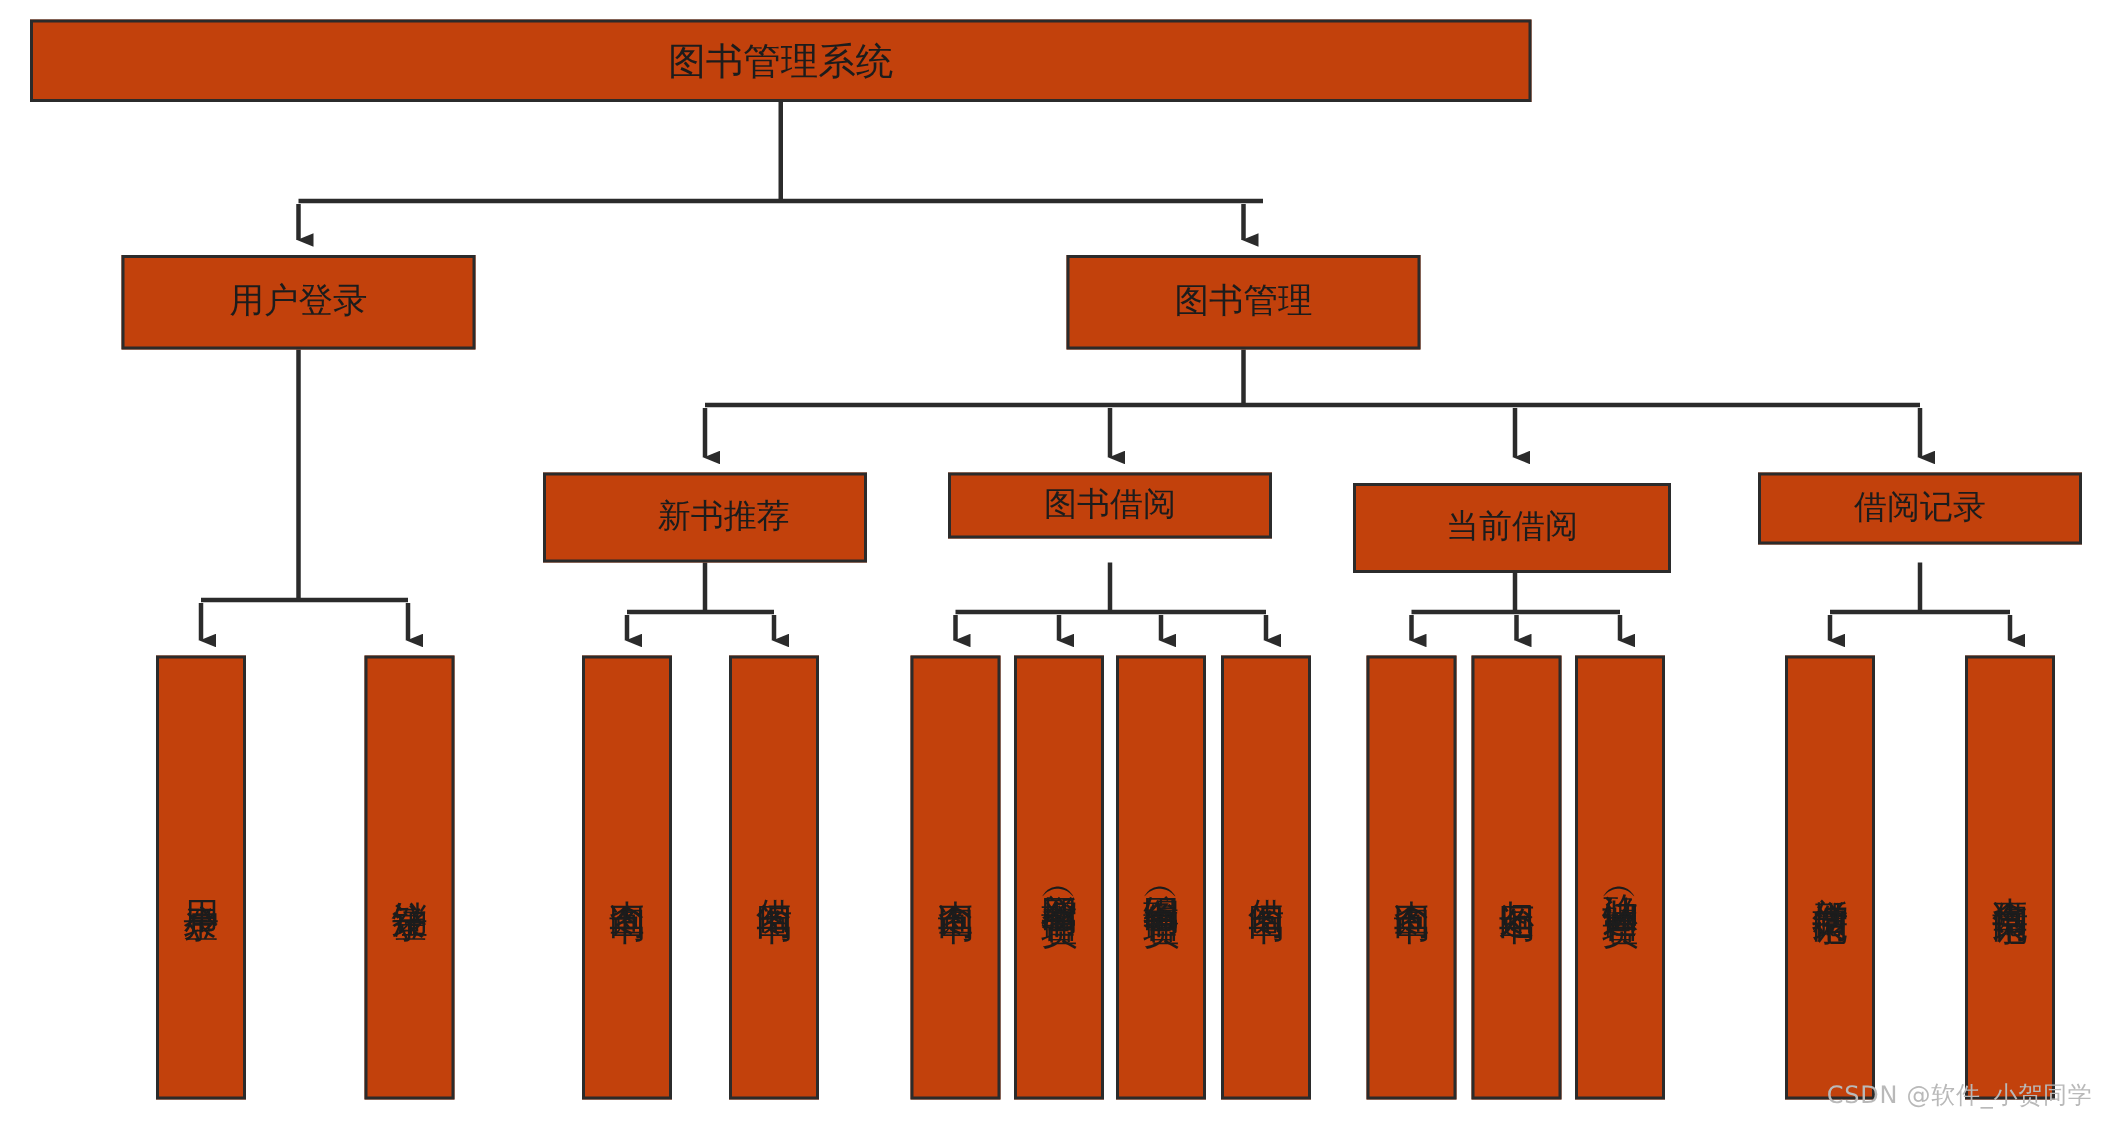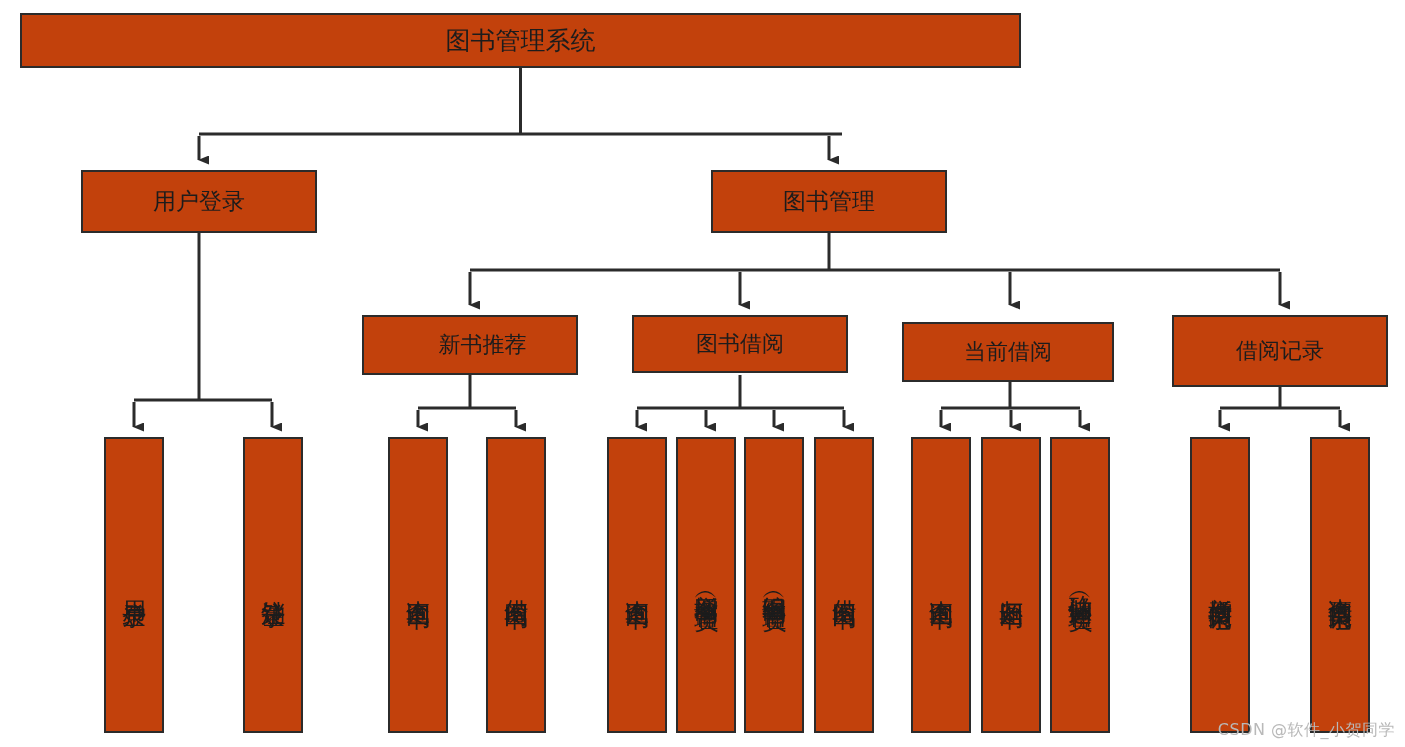--- a/index.html
+++ b/index.html
@@ -119,23 +119,23 @@
       <path d="M1340,410 L1340,427" marker-end="url(#arr)"></path>
     </g>
   </svg>
 
   <div class="node root" id="node-root" style="left: 20px; top: 13px; width: 1001px; height: 55px;">图书管理系统</div>
 
   <div class="node lvl2" id="node-l2-0" style="left: 81px; top: 170px; width: 236px; height: 63px;">用户登录</div>
   <div class="node lvl2" id="node-l2-1" style="left: 711px; top: 170px; width: 236px; height: 63px;">图书管理</div>
 
   <div class="node lvl3" id="node-l3-0" style="left: 362px; top: 315px; width: 216px; height: 60px; padding-left: 25px;">新书推荐</div>
-  <div class="node lvl3" id="node-l3-1" style="left: 632px; top: 315px; width: 216px; height: 58px;">图书借阅</div>
+  <div class="node lvl3" id="node-l3-1" style="left: 632px; top: 315px; width: 216px; height: 44px;">图书借阅</div>
   <div class="node lvl3" id="node-l3-2" style="left: 902px; top: 322px; width: 212px; height: 60px;">当前借阅</div>
-  <div class="node lvl3" id="node-l3-3" style="left: 1172px; top: 315px; width: 216px; height: 72px;">借阅记录</div>
+  <div class="node lvl3" id="node-l3-3" style="left: 1172px; top: 315px; width: 216px; height: 48px;">借阅记录</div>
 
   <div class="node leaf" id="node-leaf-0" style="left: 104px; top: 437px; width: 60px; height: 296px;">用户登录</div>
   <div class="node leaf" id="node-leaf-1" style="left: 243px; top: 437px; width: 60px; height: 296px;">注销登录</div>
   <div class="node leaf" id="node-leaf-2" style="left: 388px; top: 437px; width: 60px; height: 296px;">查询图书</div>
   <div class="node leaf" id="node-leaf-3" style="left: 486px; top: 437px; width: 60px; height: 296px;">借阅图书</div>
   <div class="node leaf" id="node-leaf-4" style="left: 607px; top: 437px; width: 60px; height: 296px;">查询图书</div>
   <div class="node leaf" id="node-leaf-5" style="left: 676px; top: 437px; width: 60px; height: 296px;">新增图书（管理员）</div>
   <div class="node leaf" id="node-leaf-6" style="left: 744px; top: 437px; width: 60px; height: 296px;">编辑图书（管理员）</div>
   <div class="node leaf" id="node-leaf-7" style="left: 814px; top: 437px; width: 60px; height: 296px;">借阅图书</div>
   <div class="node leaf" id="node-leaf-8" style="left: 911px; top: 437px; width: 60px; height: 296px;">查询图书</div>

